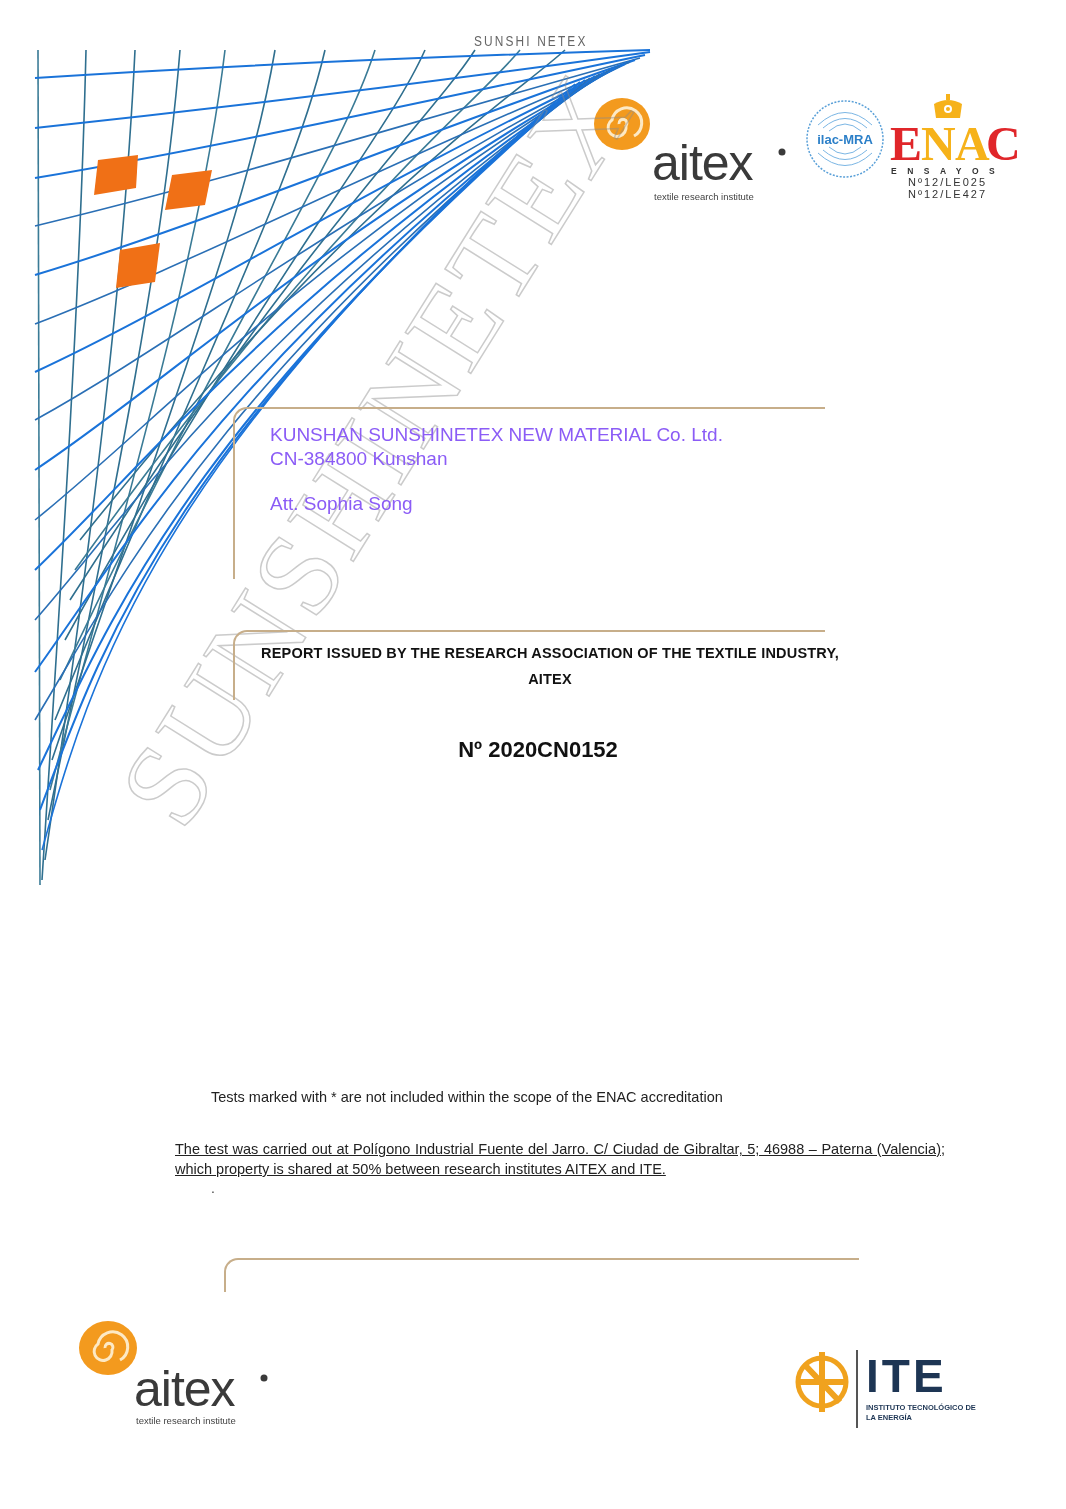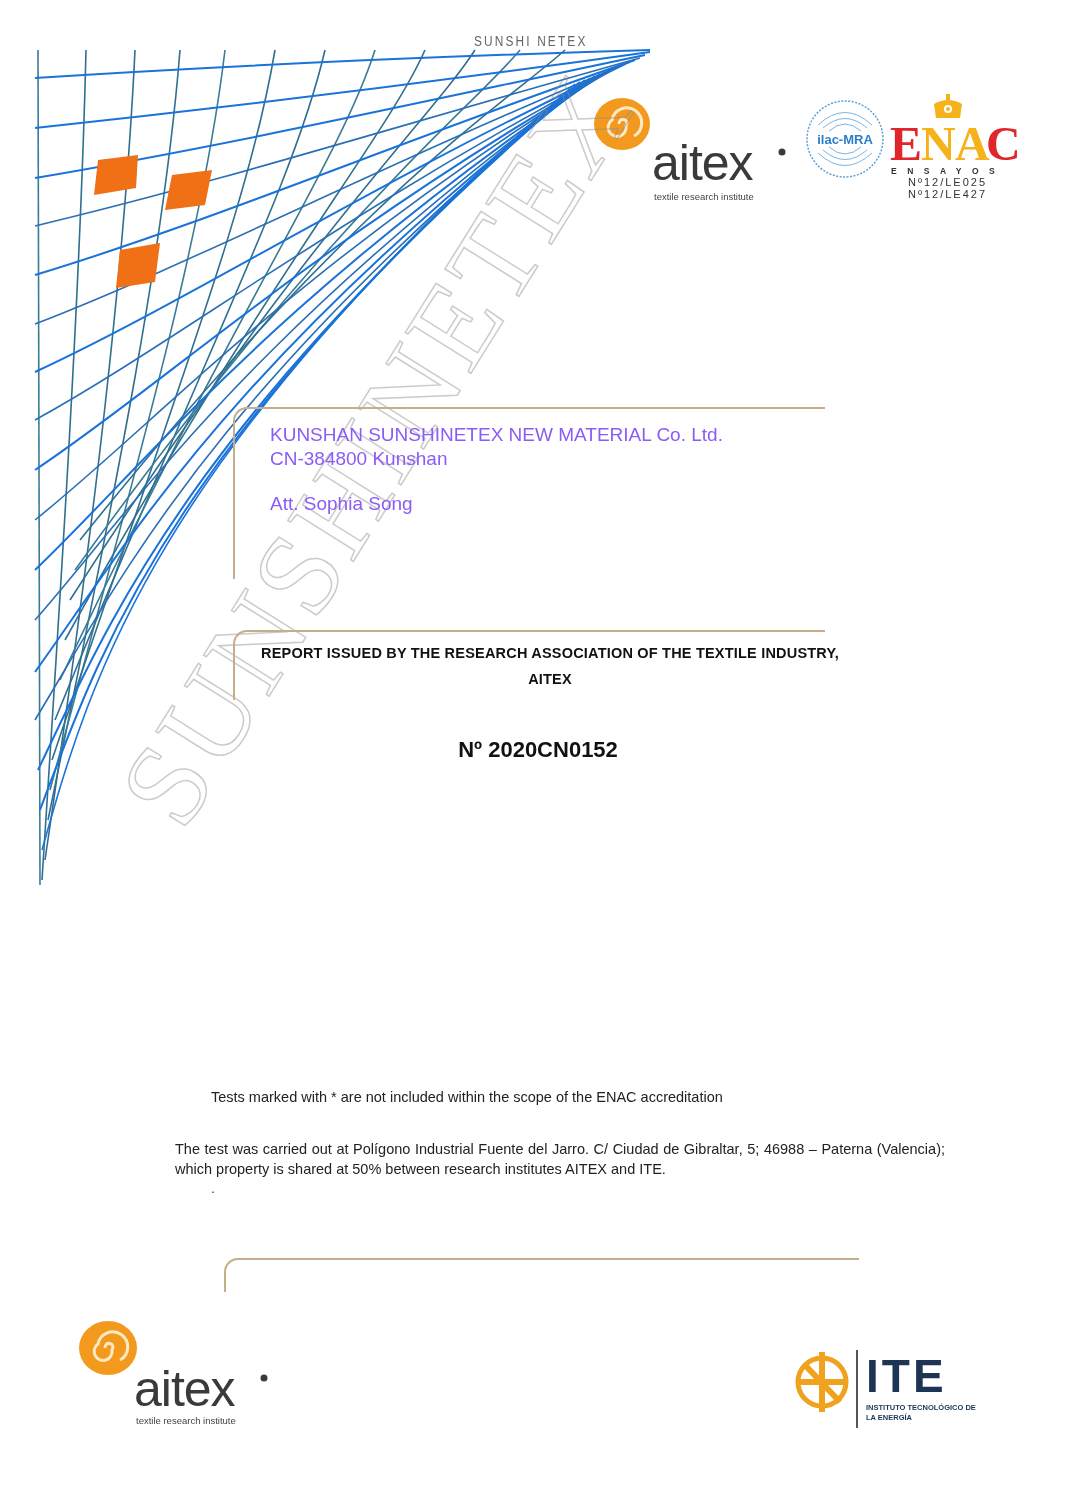--- a/index.html
+++ b/index.html
@@ -30,21 +30,21 @@
   .addr .att { margin-top: 22px; }
 
   .issued { left: 240px; top: 640px; width: 620px; text-align: center;
             font-size: 14.5px; font-weight: bold; line-height: 26px; letter-spacing: 0.2px; }
 
   .report-no { left: 240px; top: 716px; width: 596px; text-align: center;
                font-size: 22px; font-weight: bold; margin-top: 21px; }
 
   .note { left: 175px; top: 1089px; font-size: 14.5px; color: #222; margin-left: 36px; }
   .place { left: 175px; top: 1139px; width: 770px; font-size: 14.5px; line-height: 20px;
-           color: #222; text-align: justify; text-align-last: left; }
+           color: #222; text-align: justify; text-align-last: left; text-decoration: underline; }
   .dot { left: 211px; top: 1180px; font-size: 14px; color: #444; }
 
   .watermark { left: 150px; top: 745px; font-family: "Liberation Serif", serif;
                font-size: 118px; letter-spacing: 4px; color: rgba(150,150,150,0.32);
                transform: rotate(-58deg); transform-origin: left center; white-space: nowrap;
                pointer-events: none; }
   .watermark-outline { color: transparent; -webkit-text-stroke: 1.5px rgba(140,140,140,0.45); }
 
   .footer-aitex { left: 76px; top: 1318px; width: 200px; height: 115px; }
   .footer-ite { left: 790px; top: 1340px; width: 215px; height: 95px; }

